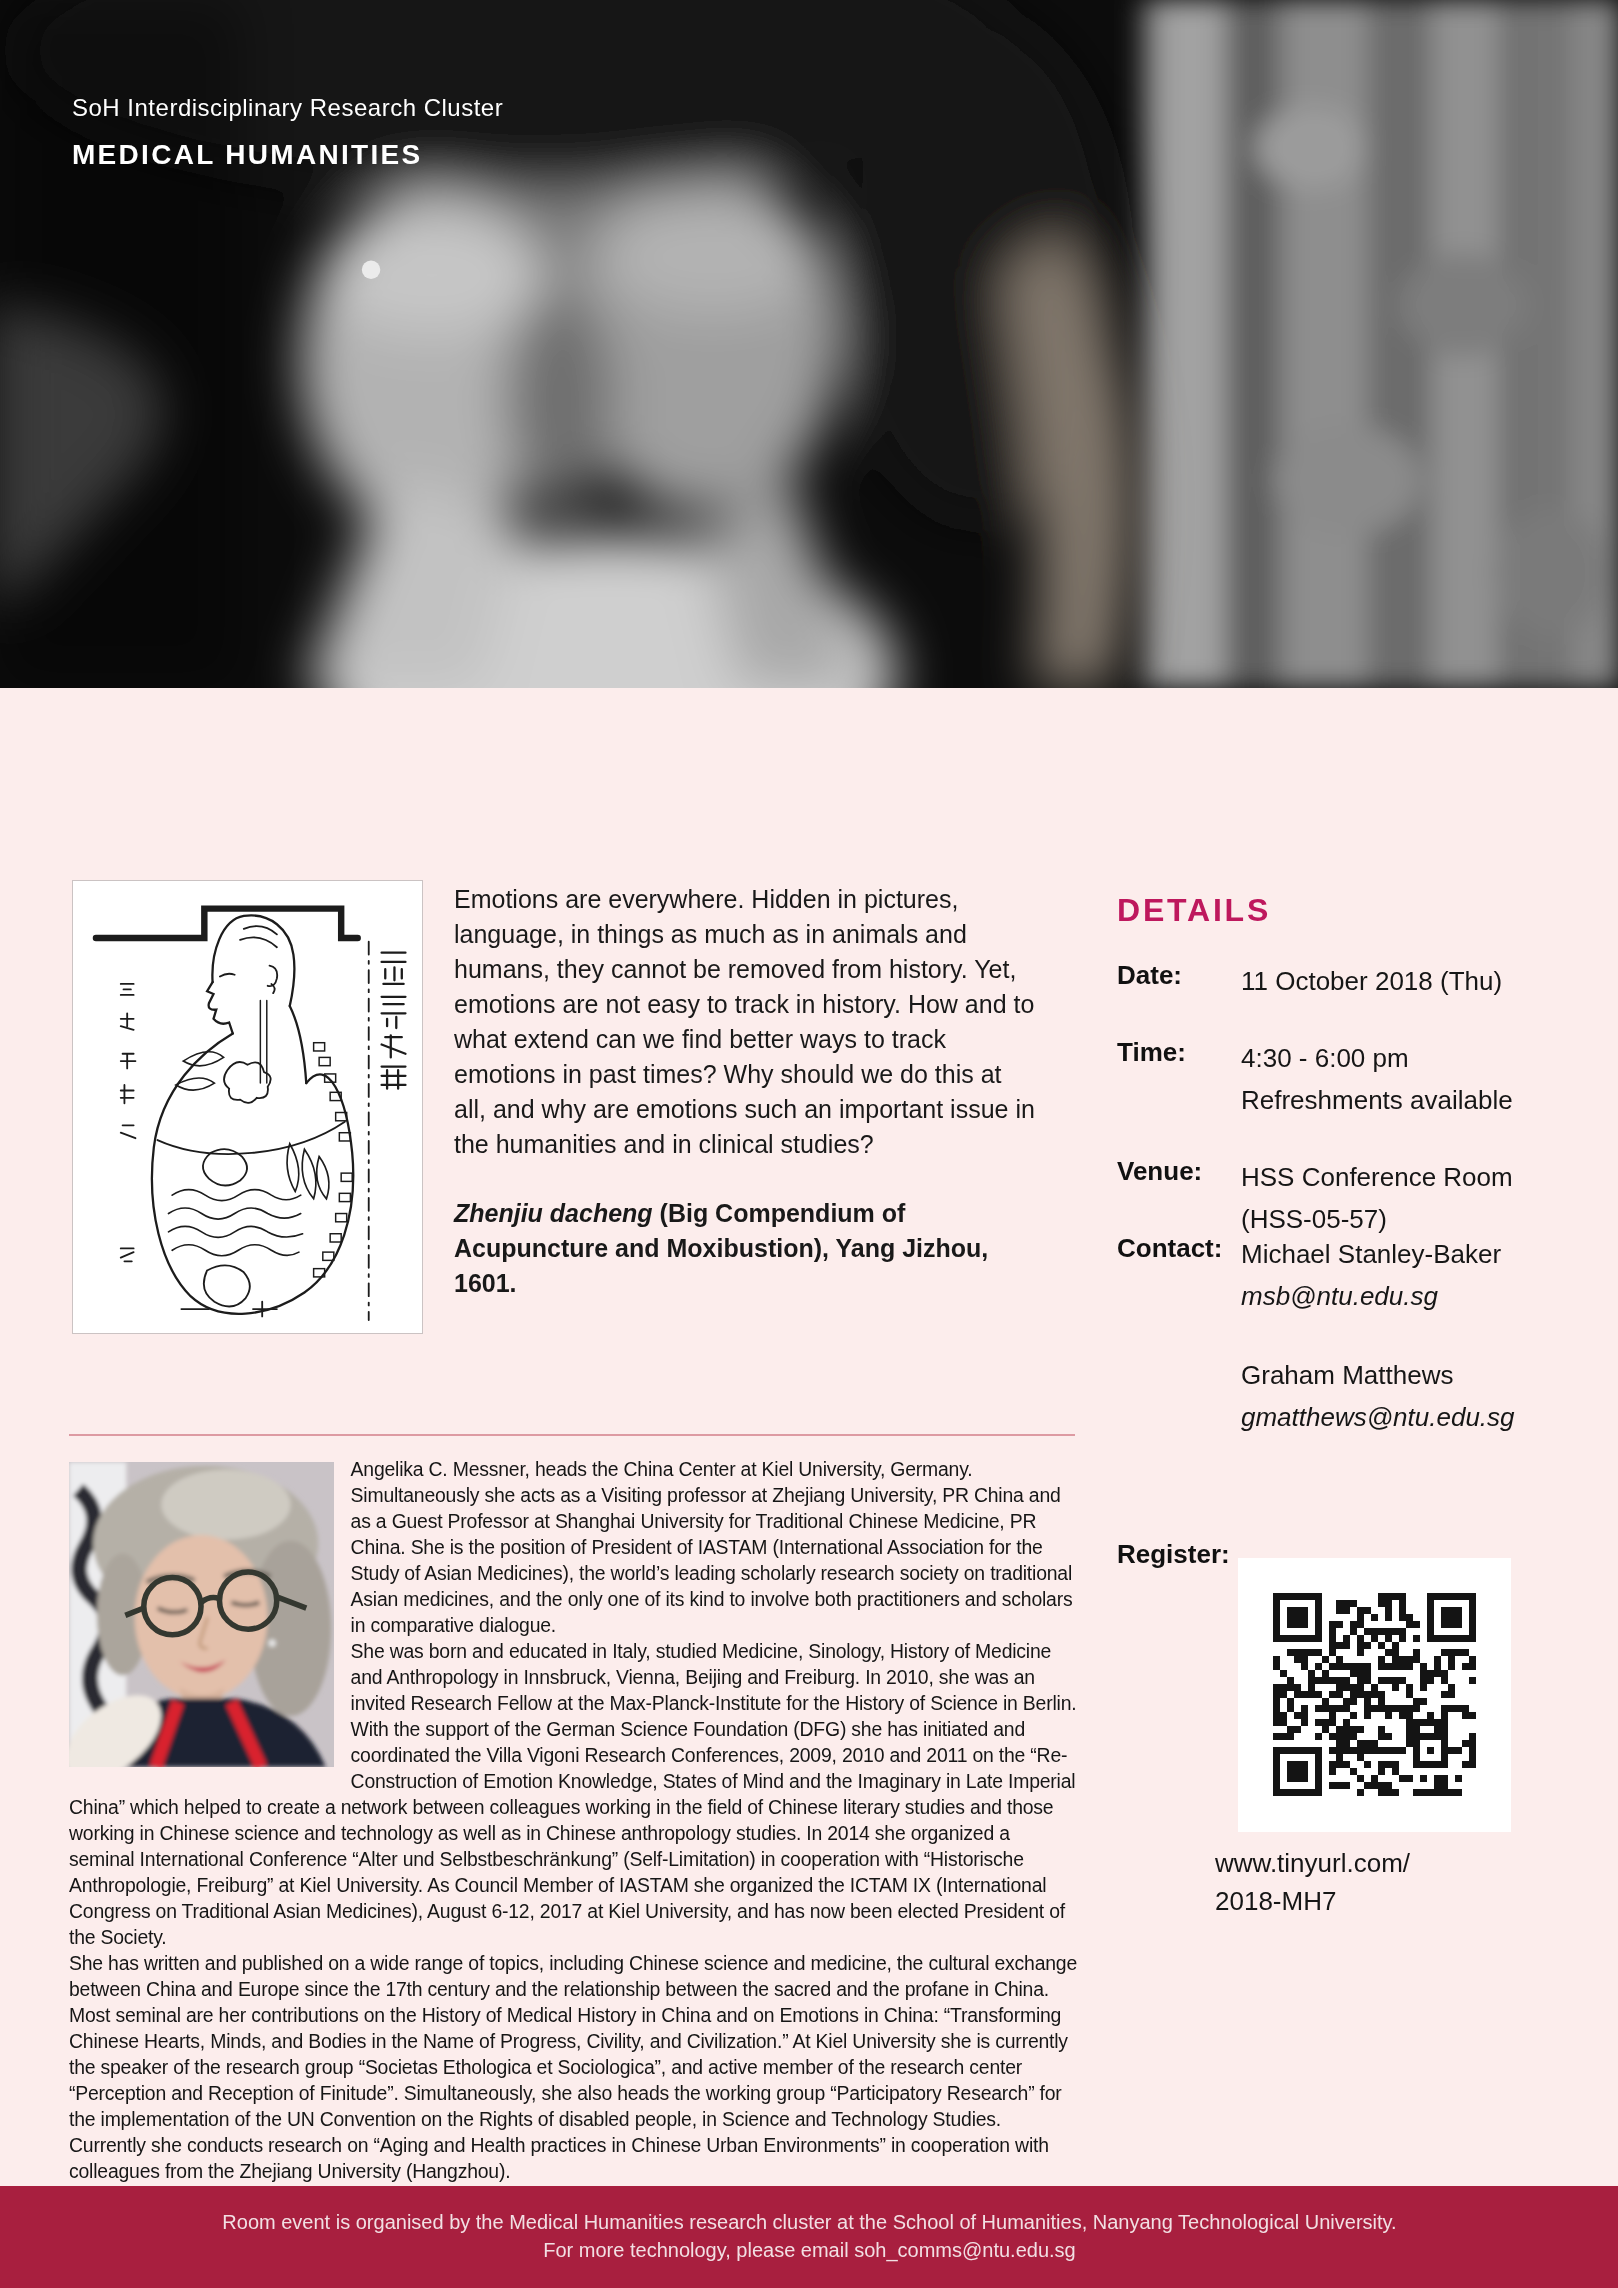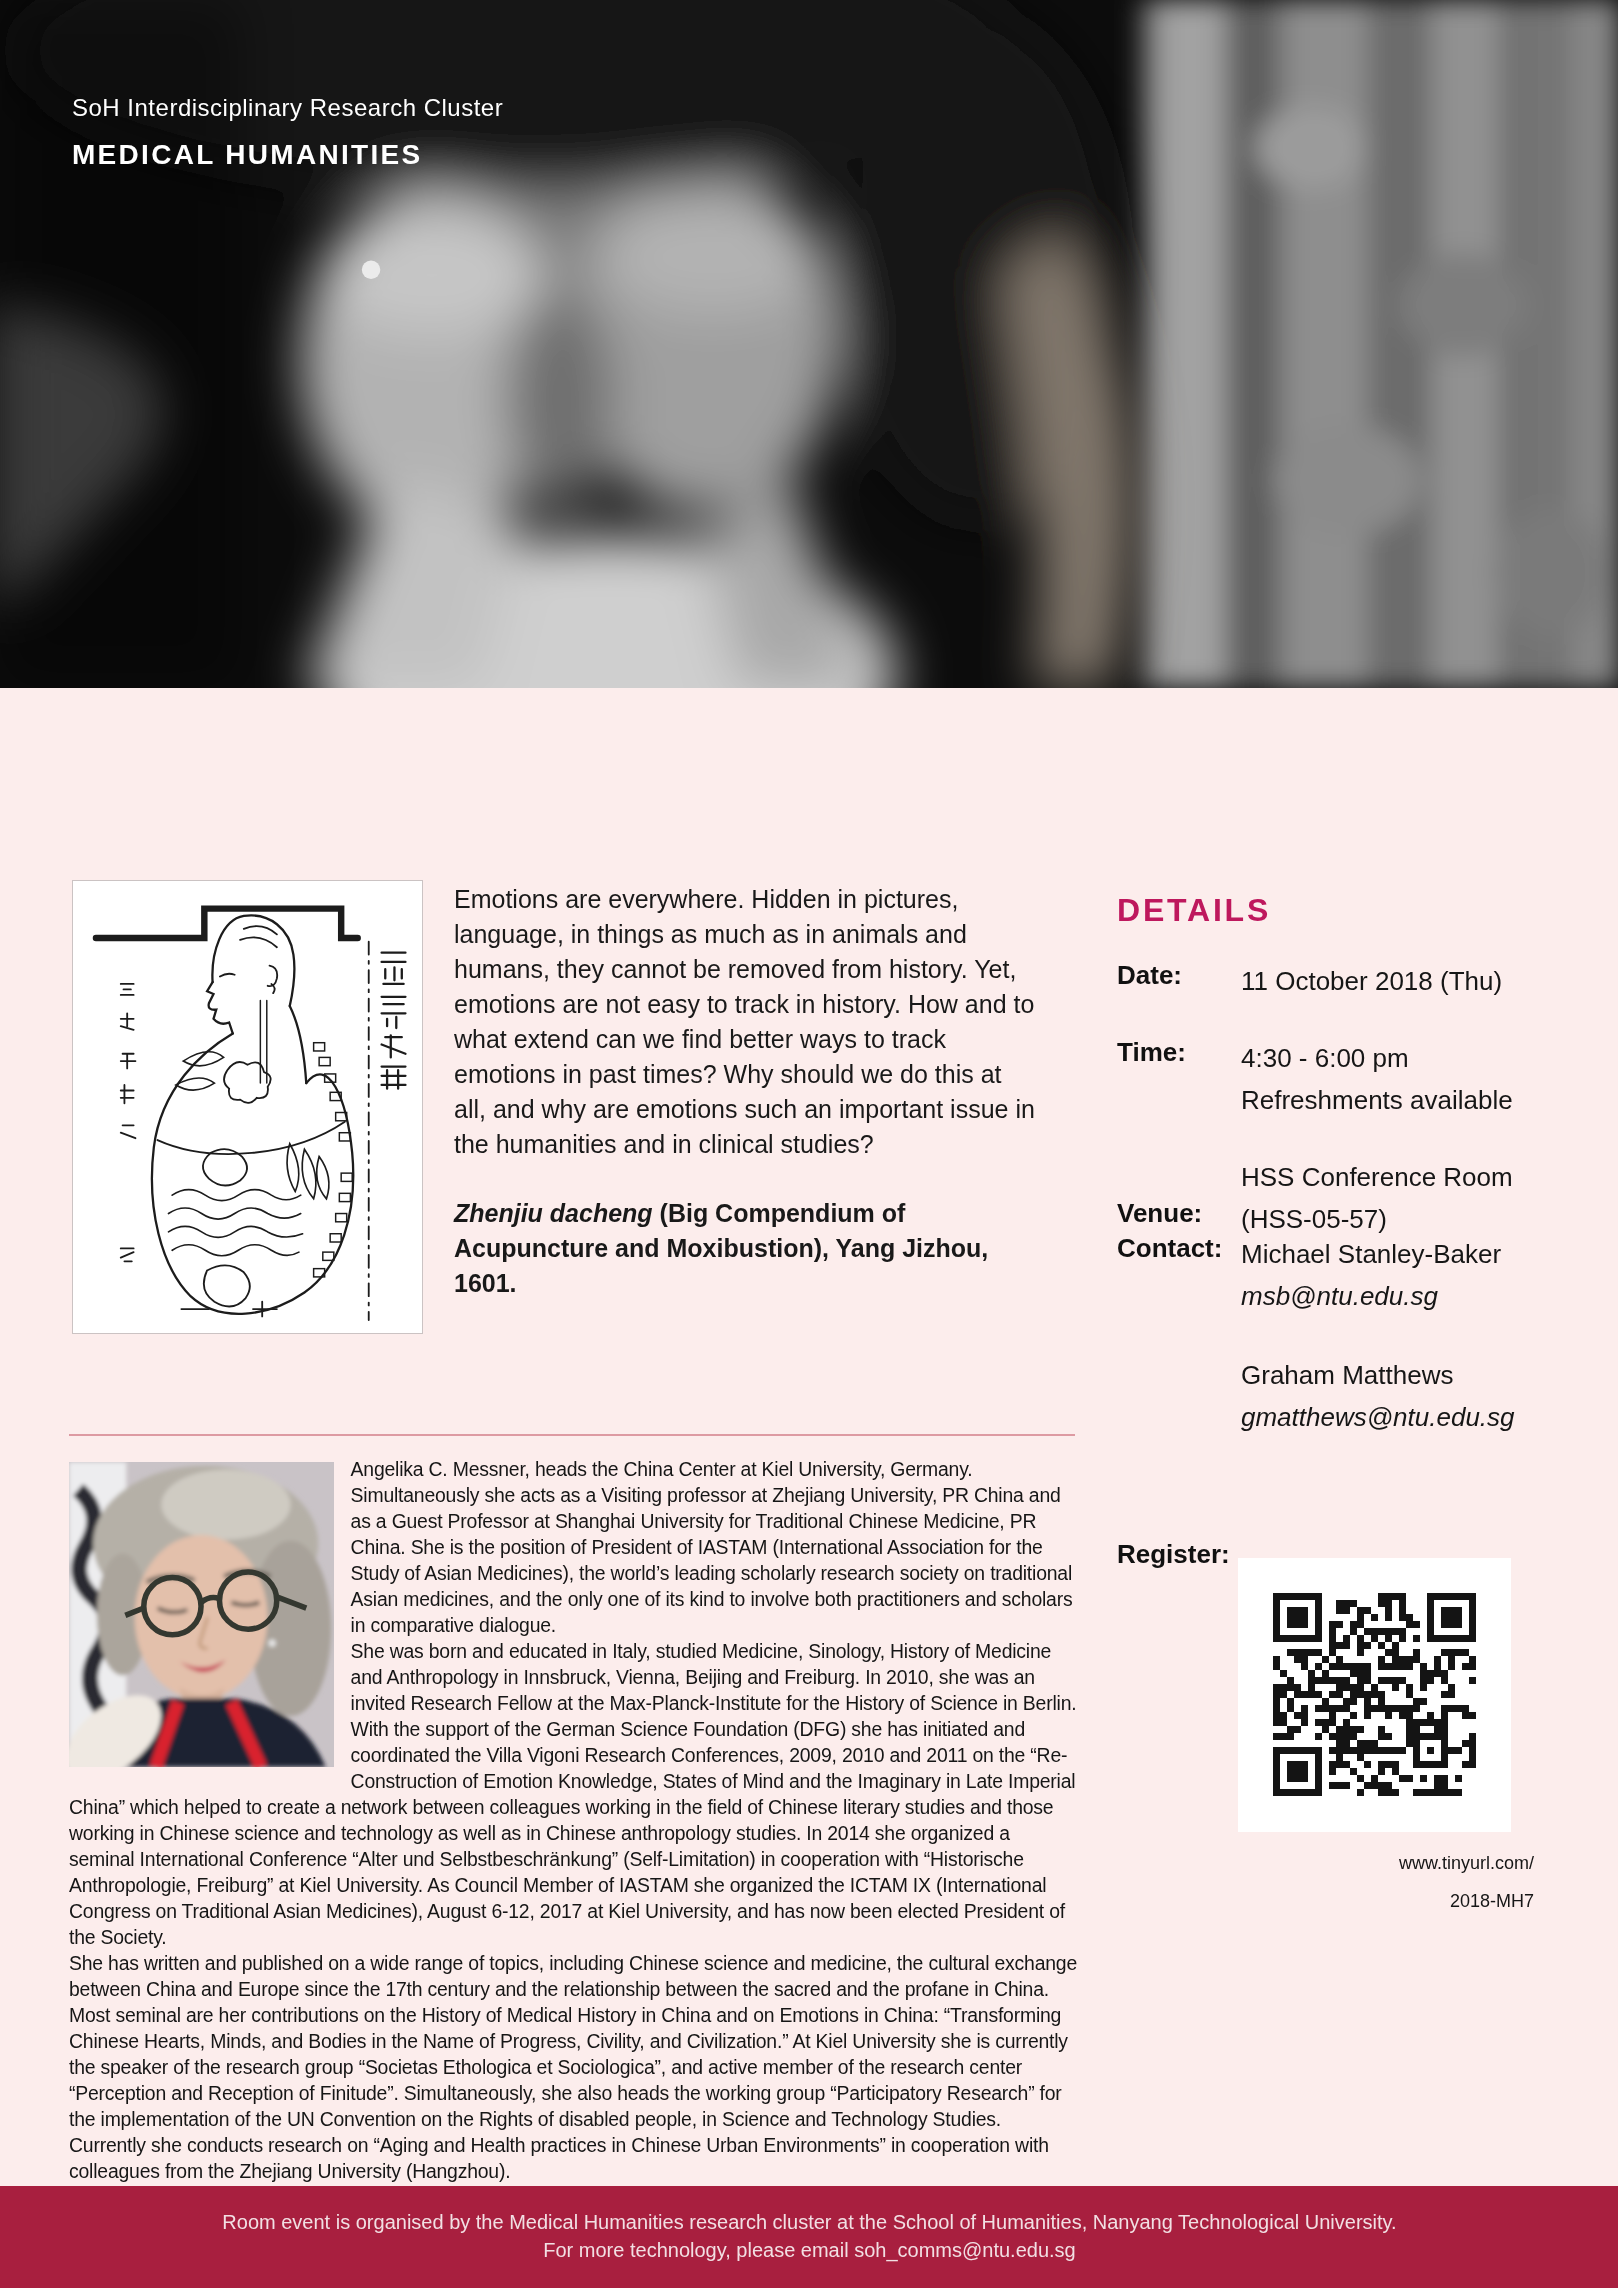--- a/index.html
+++ b/index.html
@@ -24,21 +24,21 @@
   .caption{position:absolute;left:454px;top:1196px;width:581px;font-size:25px;line-height:35px;font-weight:bold;}
   .caption .it{font-style:italic;}
   
   .details-heading{position:absolute;left:1117px;top:892px;font-size:32px;font-weight:700;letter-spacing:2.8px;color:#be185d;}
   .dlabel{position:absolute;left:1117px;font-size:26px;font-weight:700;color:#111;}
   .dvalue{position:absolute;left:1241px;font-size:26px;line-height:42px;color:#161616;}
   .email{font-style:italic;}
   .contact-block2{margin-top:37px;}
   .qr-box{position:absolute;left:1238px;top:1558px;width:273px;height:274px;background:#ffffff;}
   .qr-box svg{position:absolute;left:35px;top:35px;width:203px;height:203px;fill:#141414;shape-rendering:crispEdges;}
-  .register-url{position:absolute;left:1215px;top:1844px;width:319px;text-align:right;font-size:18px;line-height:38px;color:#161616;}
+  .register-url{position:absolute;left:1215px;top:1844px;width:319px;text-align:left;font-size:26px;line-height:38px;color:#161616;}
   
   .speaker-heading{position:absolute;left:69px;top:1388px;font-size:29px;font-weight:700;letter-spacing:3.7px;color:#bf4f63;}
   .speaker-rule{position:absolute;left:69px;top:1434px;width:1006px;height:1.8px;background:#dd9aa2;}
   .bio{position:absolute;left:69px;top:1456px;width:1008px;font-size:19.4px;line-height:26px;letter-spacing:-0.2px;color:#161616;}
   .bio p{margin:0;}
   .speaker-photo{float:left;width:265px;height:305px;margin:5.5px 16.6px 7.4px 0;background:#c9c3c7;overflow:hidden;}
   .speaker-photo svg{display:block;width:100%;height:100%;}
   
   .footer{position:absolute;left:0;top:2186px;width:1619px;height:102px;background:#a81f3f;text-align:center;color:#f2dfe3;}
   .footer-line1{margin-top:22px;font-size:20px;line-height:28px;}
@@ -182,21 +182,21 @@
 
   <div class="dlabel" style="top:960px;">Date:</div>
   <div class="dvalue" style="top:960px;">11 October 2018 (Thu)</div>
 
   <div class="dlabel" style="top:1037px;">Time:</div>
   <div class="dvalue" style="top:1037px;">
     <div>4:30 - 6:00 pm</div>
     <div>Refreshments available</div>
   </div>
 
-  <div class="dlabel" style="top:1198px;">Venue:</div>
+  <div class="dlabel" style="top:1156px;">Venue:</div>
   <div class="dvalue" style="top:1156px;">
     <div>HSS Conference Room</div>
     <div>(HSS-05-57)</div>
   </div>
 
   <div class="dlabel" style="top:1233px;">Contact:</div>
   <div class="dvalue" style="top:1233px;">
     <div>
       <div>Michael Stanley-Baker</div>
       <div class="email">msb@ntu.edu.sg</div>

